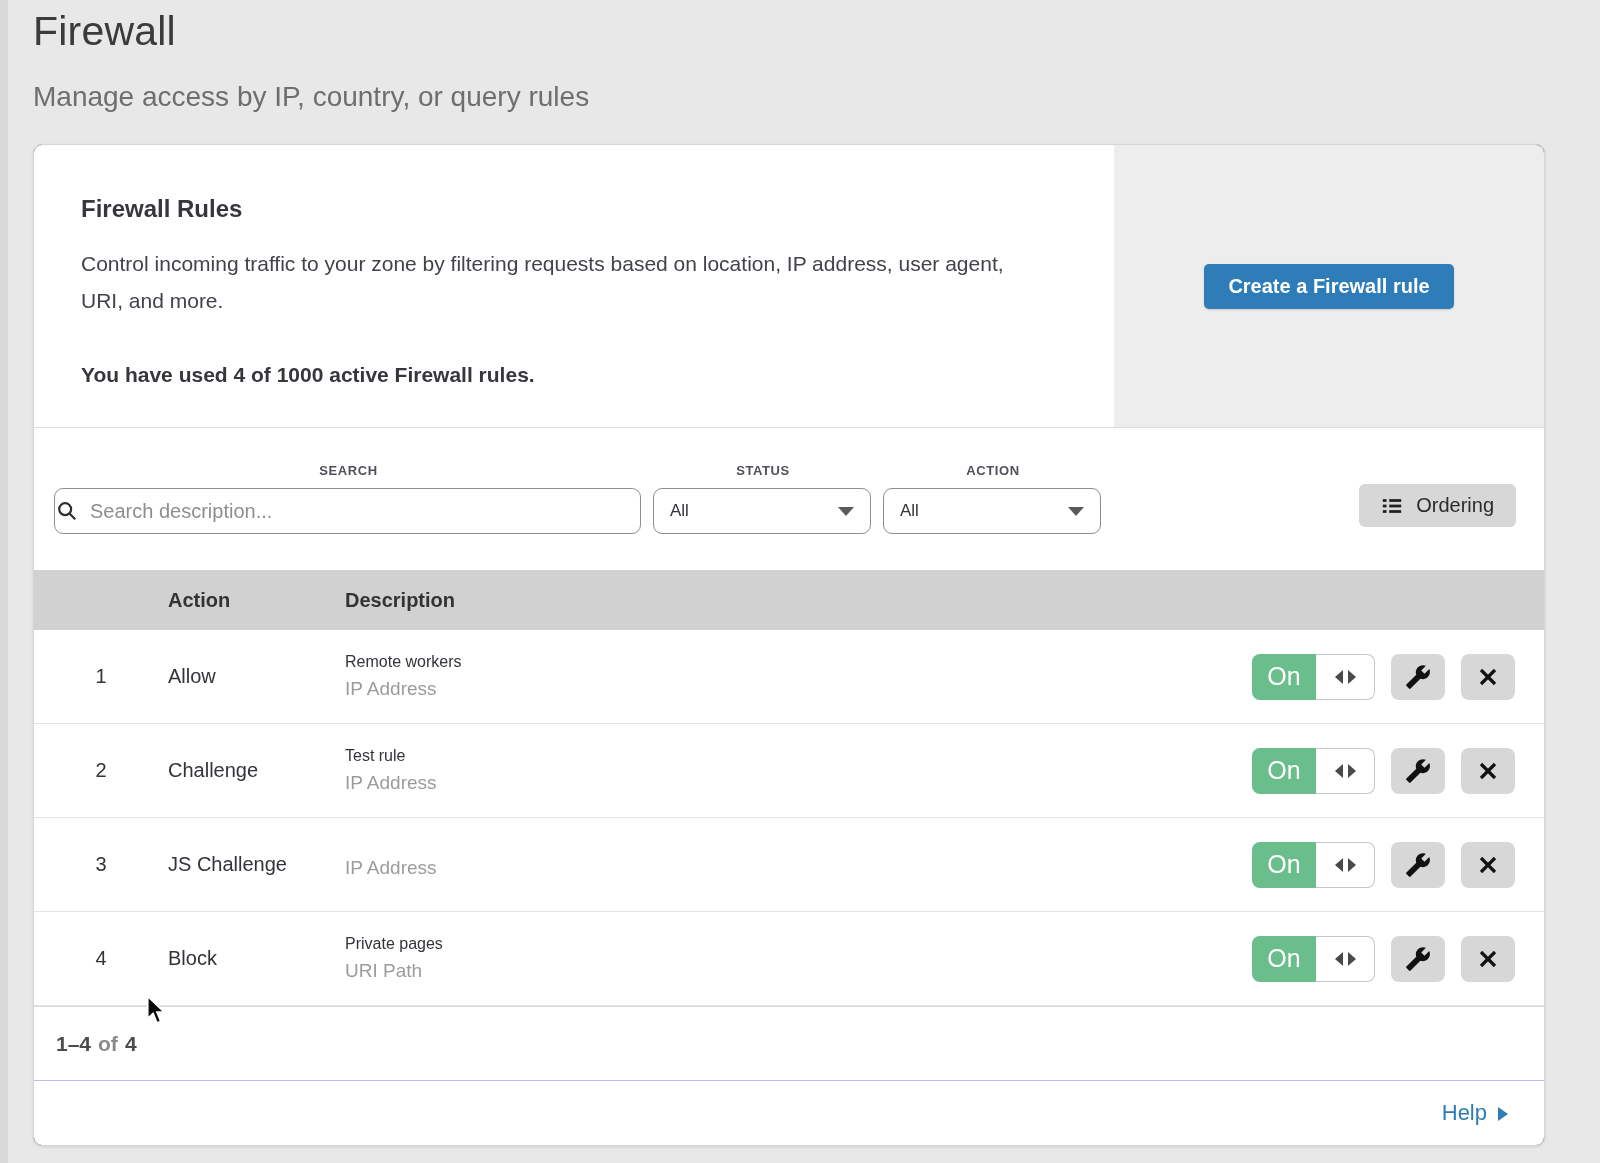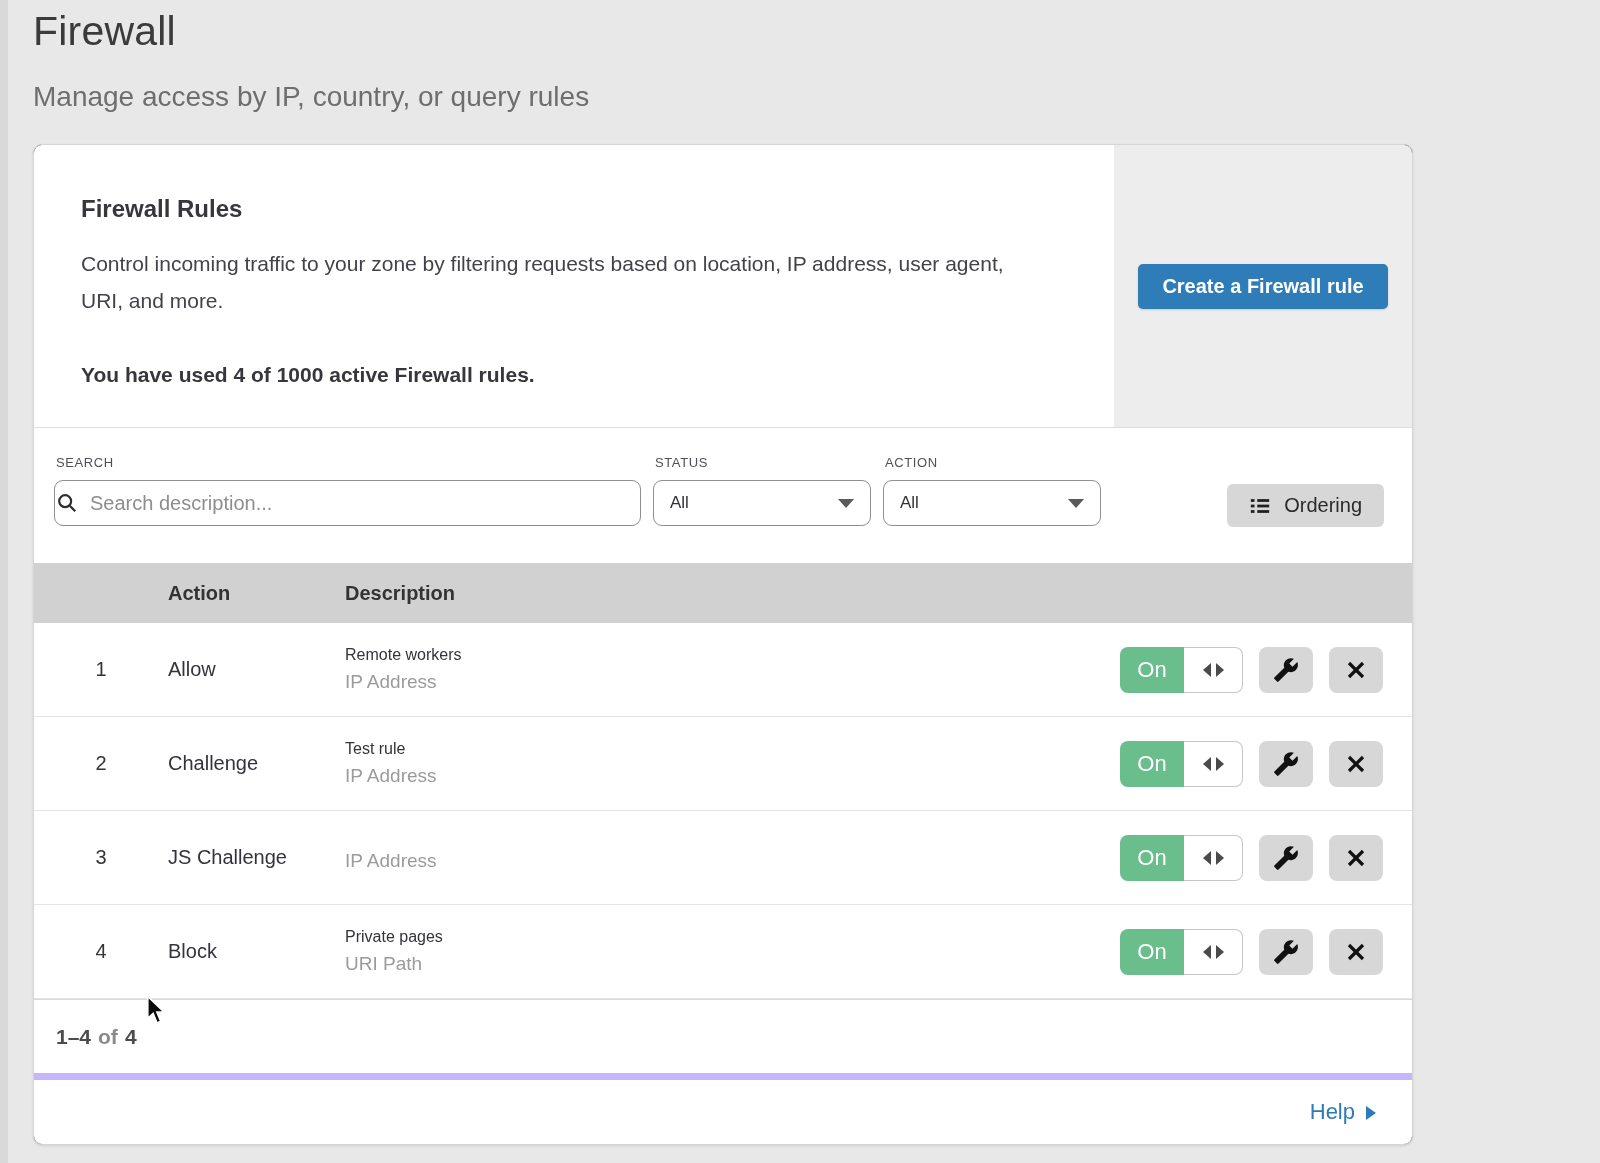--- a/index.html
+++ b/index.html
@@ -18,21 +18,21 @@
   .page { padding: 0 0 0 33px; }
 
   
   .page-header { padding-top: 8px; }
   .page-title { font-size: 41px; font-weight: 400; color: #3b3b3b; margin: 0; letter-spacing: 0.2px; }
   .page-subtitle { font-size: 28px; font-weight: 400; color: #6e6e6e; margin: 26px 0 0 0; }
 
   
   .card {
     margin-top: 31px;
-    width: 1380px;
+    width: 1512px;
     background: #0f172a;
     border: 1px solid #d6d6d6;
     border-radius: 9px;
     box-shadow: 0 1px 3px rgba(0,0,0,.10);
     overflow: hidden;
     box-sizing: border-box;
   }
 
   
   .top-section { display: flex; border-bottom: 1px solid #dedede; }
@@ -47,22 +47,22 @@
   .create-btn {
     background: #2e7cb8; color: #fff; border: none;
     font-family: inherit; font-size: 20px; font-weight: 700;
     padding: 11px 24px; border-radius: 5px; cursor: pointer;
     box-shadow: 0 1px 2px rgba(0,0,0,.15);
   }
 
   
   .filters { display: flex; align-items: flex-start; padding: 27px 28px 36px 20px; background: #fff; }
   .field-label {
-    display: block; font-size: 13px; font-weight: 400; color: #50505a;
-    letter-spacing: 0.6px; margin: 0 0 10px 2px;
+    display: block; font-size: 13px; font-weight: 700; color: #50505a;
+    letter-spacing: 0.6px; margin: 8px 0 10px 2px; text-align: center;
   }
   .search-field { width: 587px; }
   .search-box {
     display: flex; align-items: center; height: 46px; box-sizing: border-box;
     border: 1px solid #8f8f8f; border-radius: 9px; padding: 0 1px; background: #fff;
   }
   .search-box input {
     border: none; outline: none; flex: 1; font-family: inherit;
     font-size: 20px; color: #3a3a3a; margin-left: 10px; background: transparent;
   }
@@ -102,21 +102,21 @@
   .cell-num { text-align: center; font-size: 20px; color: #33333a; }
   .cell-action { font-size: 20px; color: #33333a; }
   .desc-main { font-size: 16px; color: #33333a; }
   .desc-sub { font-size: 19px; color: #9b9b9b; margin-top: 7px; }
   .cell-controls {
     display: flex; align-items: center; justify-content: flex-end;
     padding-right: 29px; gap: 16px;
   }
   .toggle { display: flex; height: 46px; }
   .toggle-on {
-    width: 64px; background: #69be8c; color: #fff; font-size: 22px;
+    width: 64px; background: #69be8c; color: #fff; font-size: 25px;
     display: flex; align-items: center; justify-content: center;
     border-radius: 8px 0 0 8px; cursor: pointer;
   }
   .toggle-arrows {
     width: 59px; background: #fff; border: 1px solid #c6c6c6; border-left: none;
     border-radius: 0 8px 8px 0; box-sizing: border-box;
     display: flex; align-items: center; justify-content: center; gap: 5px; cursor: pointer;
   }
   .tri-left {
     width: 0; height: 0;
@@ -135,21 +135,21 @@
 
   
   .pagination {
     border-top: 1px solid #d9d9d9; background: #fff;
     height: 73px; display: flex; align-items: center; padding-left: 22px;
     font-size: 21px;
   }
   .pag-range, .pag-total { color: #4c4c4c; font-weight: 700; }
   .pag-of { color: #8a8a8a; margin: 0 7px; font-weight: 700; }
   .card-footer {
-    border-top: 7px solid #c4b5fd; background: #fff;
+    border-top: 1px solid #c4b5fd; background: #fff;
     height: 64px; display: flex; align-items: center; justify-content: flex-end;
     padding-right: 36px;
     padding-left: 8px;
   }
   .help-link {
     display: flex; align-items: center; gap: 11px;
     font-size: 22px; color: #2d7cb5; text-decoration: none; cursor: pointer;
   }
   .help-caret {
     width: 0; height: 0; margin-top: 2px;

